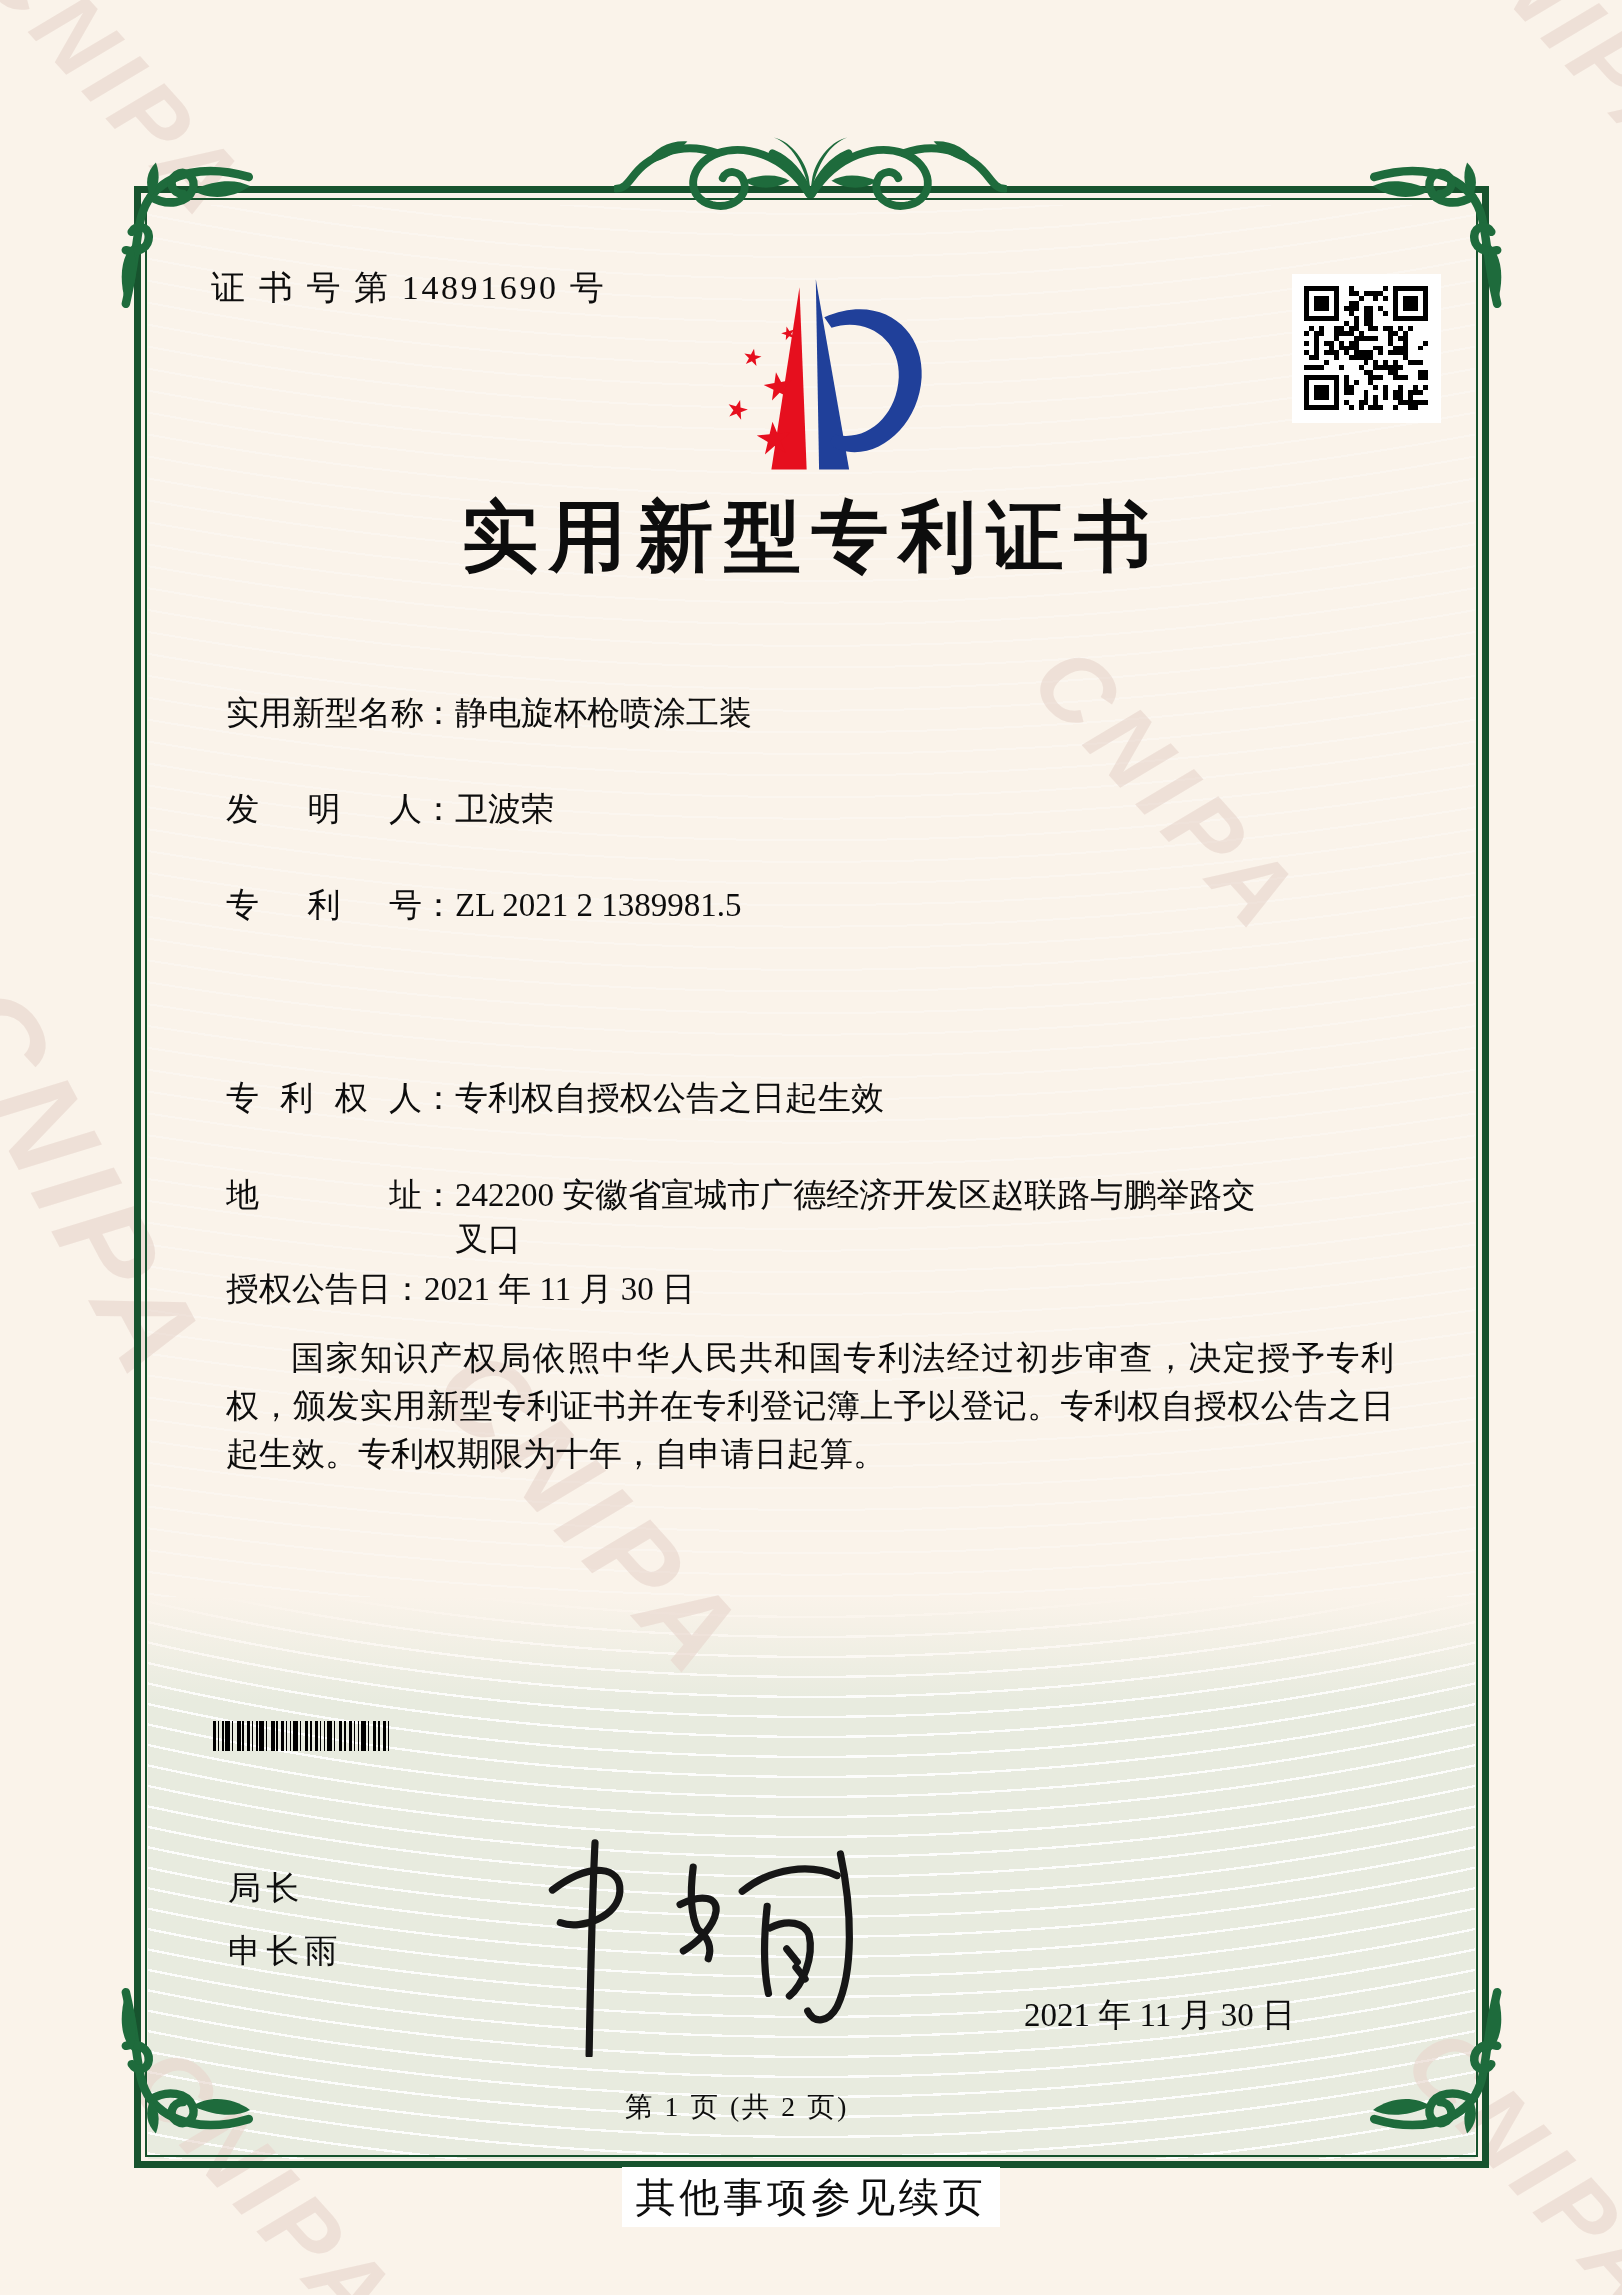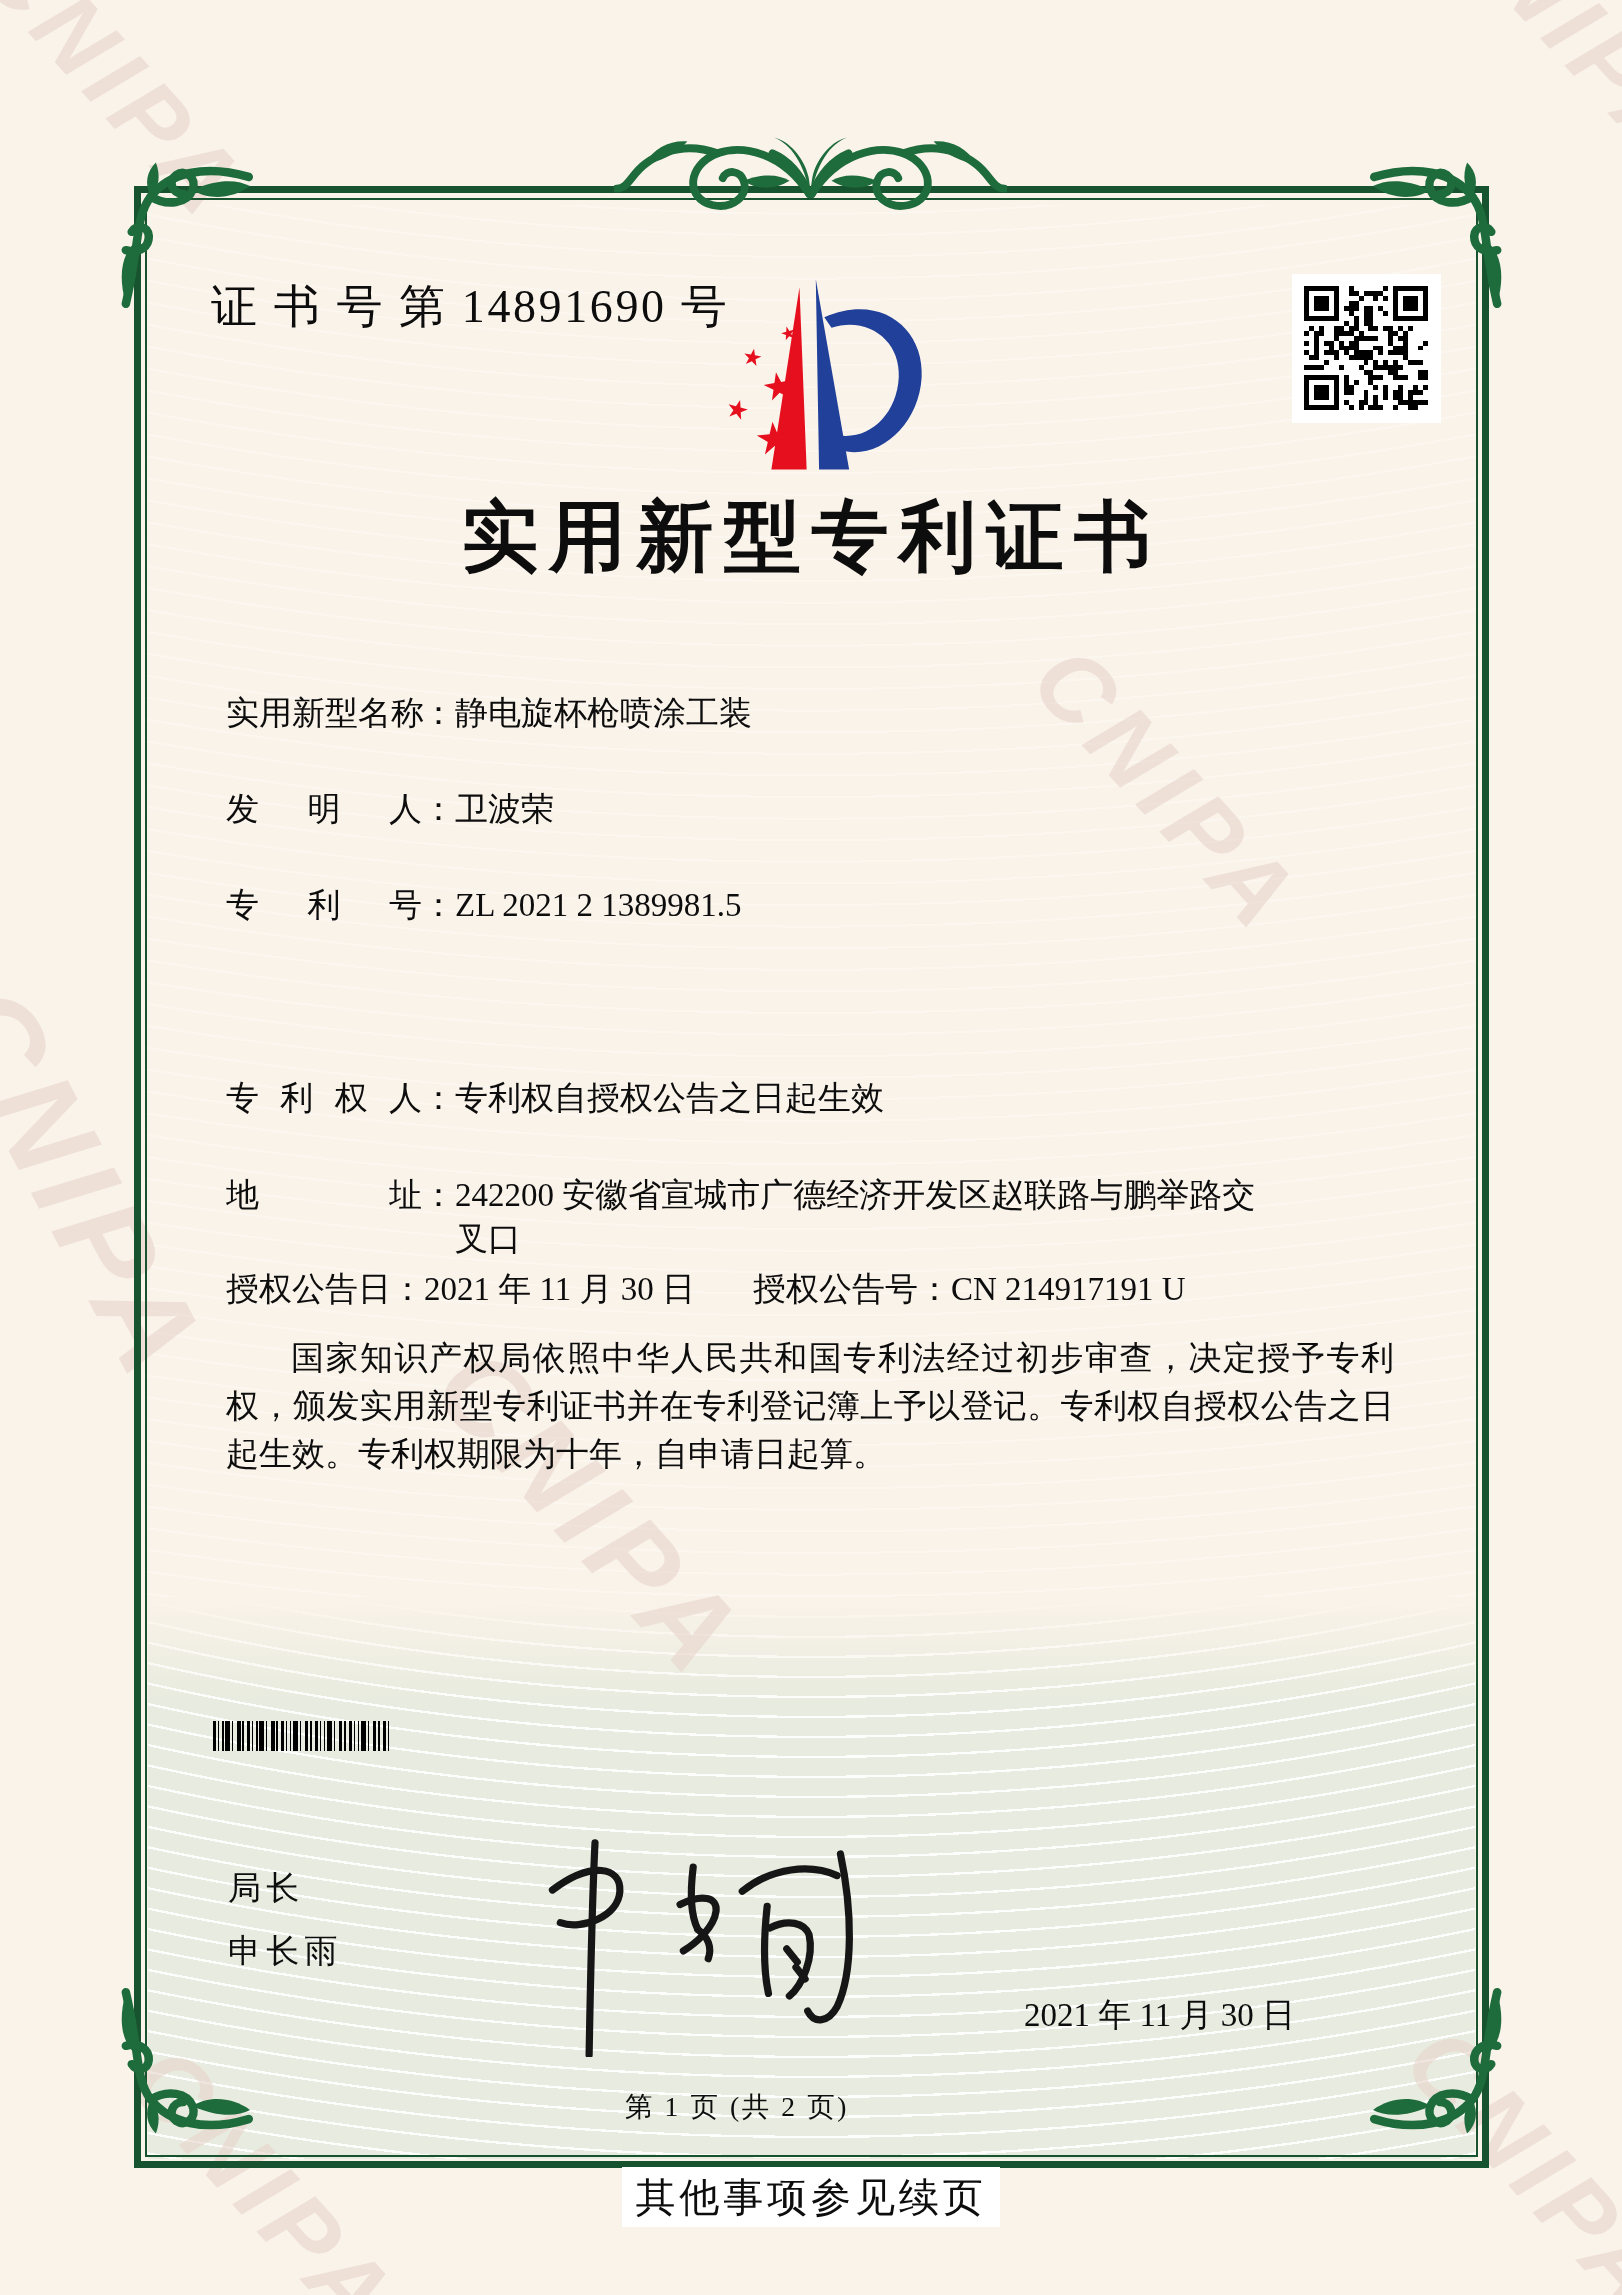--- a/index.html
+++ b/index.html
@@ -28,21 +28,21 @@
   
   .frame-outer{position:absolute;left:134px;top:186px;right:134px;bottom:127px;
       border:7.2px solid #17532e;z-index:3;}
   .frame-inner{position:absolute;left:145px;top:198px;right:145px;bottom:138px;
       border:2.6px solid #17532e;z-index:3;}
 
   .orn{position:absolute;z-index:4;}
 
   
   .abs{position:absolute;z-index:5;}
-  .cert-no{left:211px;top:276px;font-size:46px;letter-spacing:2.6px;text-align:center;}
+  .cert-no{left:211px;top:265px;font-size:34px;letter-spacing:2.6px;text-align:center;}
   .big-title{left:0;width:100%;top:486px;text-align:center;font-size:77px;
       font-weight:bold;letter-spacing:10.5px;}
 
   .field{left:226px;font-size:33px;white-space:nowrap;}
   .flab{display:inline-block;width:196px;text-align:justify;text-align-last:justify;}
   .addr2{left:455px;font-size:33px;}
   .grant-l{left:226px;font-size:33px;white-space:nowrap;font-family:Liberation Serif, serif;}
   .grant-r{left:753px;font-size:33px;white-space:nowrap;}
 
   .bodytext{left:226px;width:1168px;top:1334px;font-size:33px;line-height:48px;
@@ -367,23 +367,20 @@
     <span class="flab">专利权人</span><span>：</span><span>专利权自授权公告之日起生效</span>
   </div>
   <div class="abs field" style="top:1173px;">
     <span class="flab">地址</span><span>：</span><span>242200 安徽省宣城市广德经济开发区赵联路与鹏举路交</span>
   </div>
   <div class="abs addr2" style="top:1217px;">叉口</div>
 
   <div class="abs grant-l" style="top:1267px;">
     <span>授权公告日</span><span>：</span><span>2021 年 11 月 30 日</span>
   </div>
-  <div class="abs grant-r" style="top:1267px;">
-    <span>授权公告号</span><span>：</span><span>CN 214917191 U</span>
-  </div>
 
   <div class="abs bodytext">
     <p>国家知识产权局依照中华人民共和国专利法经过初步审查，决定授予专利权，颁发实用新型专利证书并在专利登记簿上予以登记。专利权自授权公告之日起生效。专利权期限为十年，自申请日起算。</p>
   </div>
 
   <div class="abs barcode"></div>
 
   <div class="abs director-title">局长</div>
   <div class="abs director-name">申长雨</div>
 

